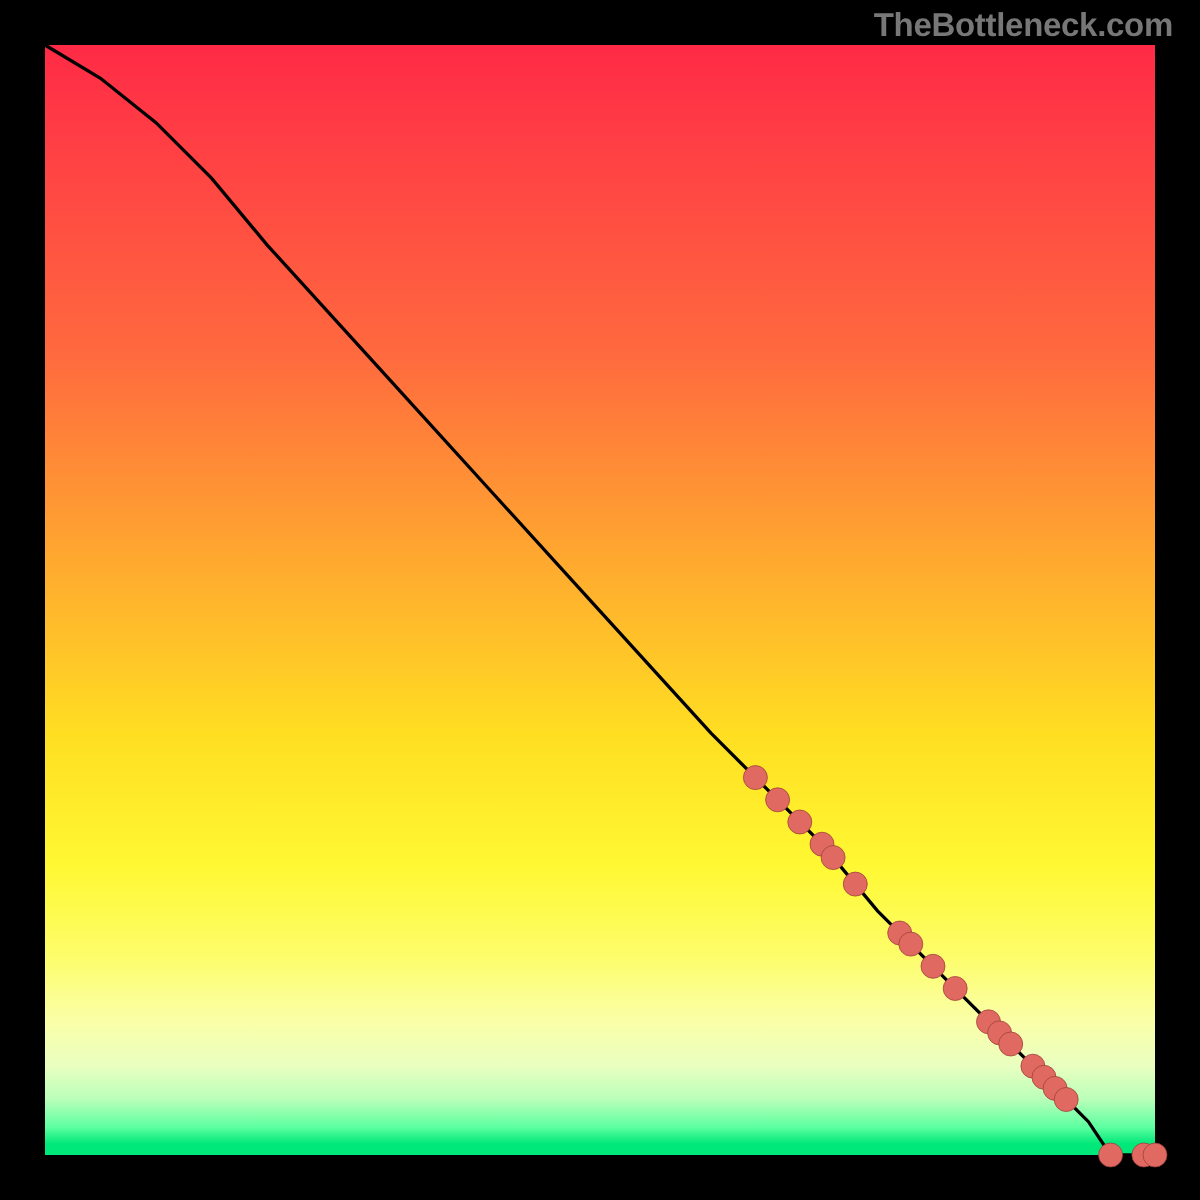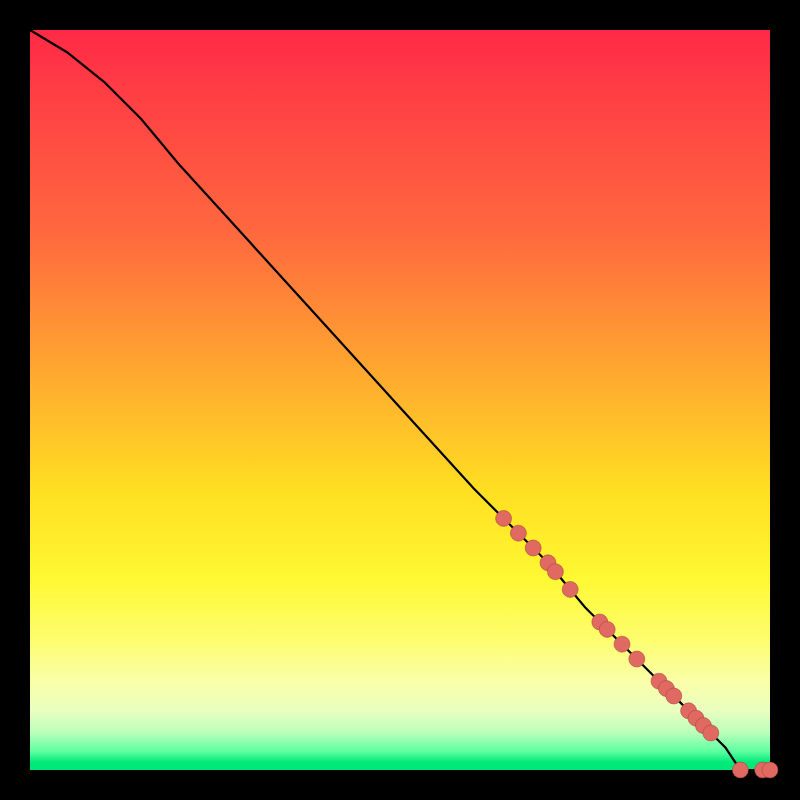--- a/index.html
+++ b/index.html
@@ -70,20 +70,21 @@
     fill: #e06a62;
     stroke: #9c3c37;
     stroke-width: 0.5;
   }
 </style>
 </head>
 <body>
 
 <div class="frame">
 
+  <div class="watermark">TheBottleneck.com</div>
 
   <div class="plot">
     <svg class="curve" viewBox="0 0 740 740">
       <path id="curve-path" class="line" d="M0.0 0.0 L37.0 22.2 L74.0 51.8 L111.0 88.8 L148.0 133.2 L222.0 214.6 L296.0 296.0 L370.0 377.4 L444.0 458.8 L481.0 495.8 L518.0 532.8 L555.0 577.2 L592.0 614.2 L629.0 651.2 L651.2 673.4 L666.0 688.2 L680.8 703.0 L695.6 717.8 L710.4 740.0 L740.0 740.0"></path>
       <g id="dots">
           <circle class="dot" cx="473.6" cy="488.4" r="8"></circle>
           <circle class="dot" cx="488.4" cy="503.2" r="8"></circle>
           <circle class="dot" cx="503.2" cy="518.0" r="8"></circle>
           <circle class="dot" cx="518.0" cy="532.8" r="8"></circle>
           <circle class="dot" cx="525.4" cy="541.7" r="8"></circle>

